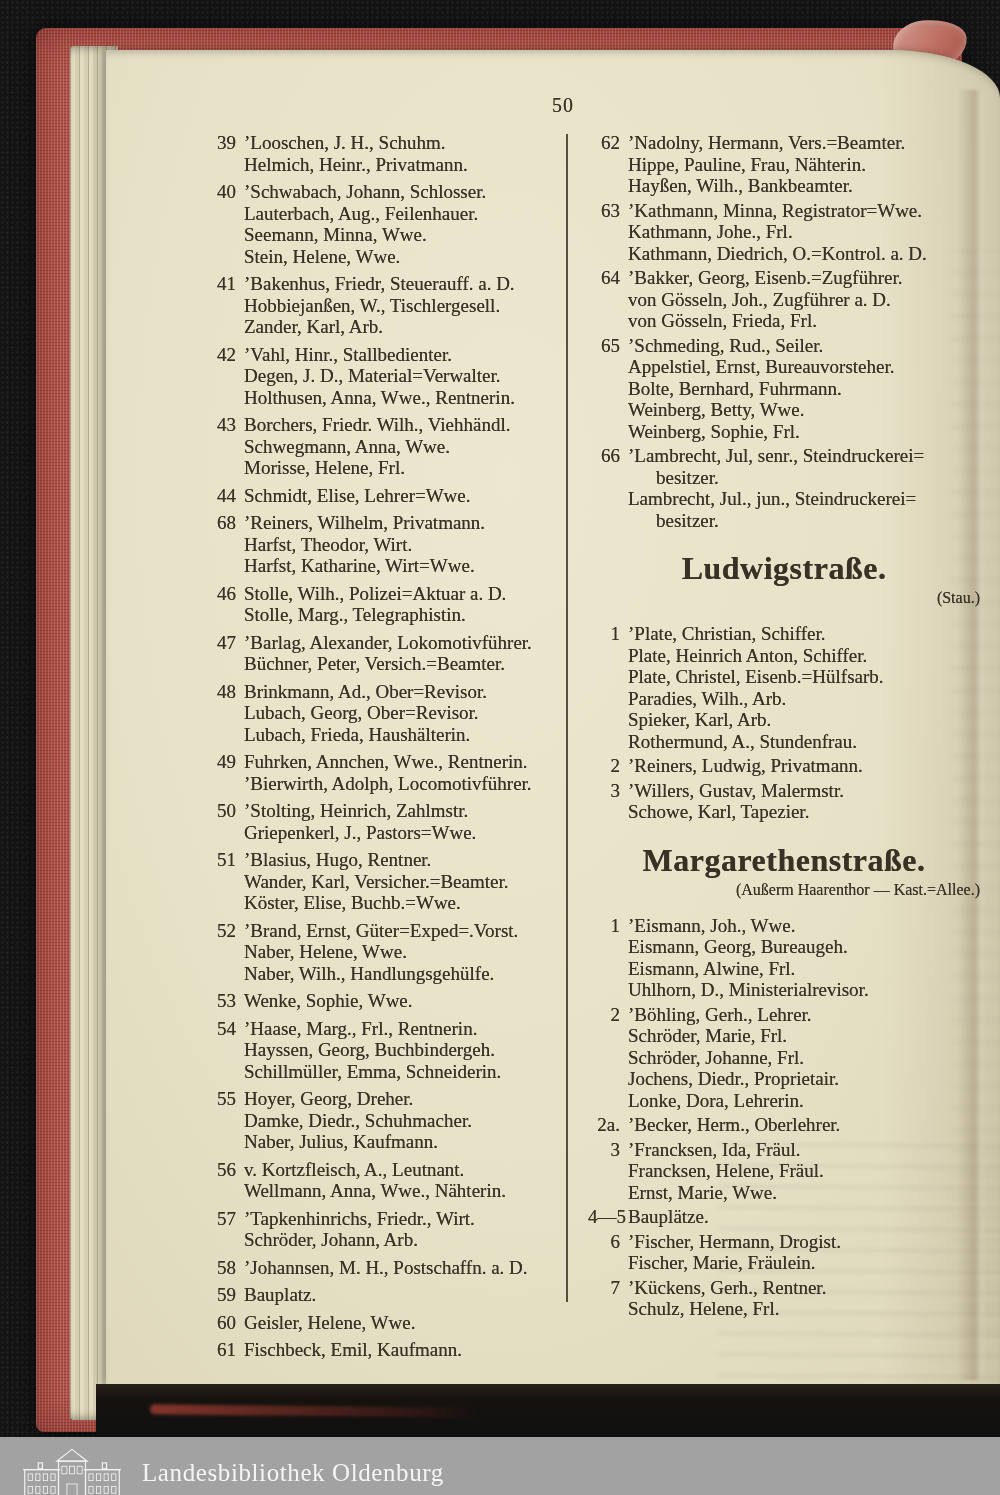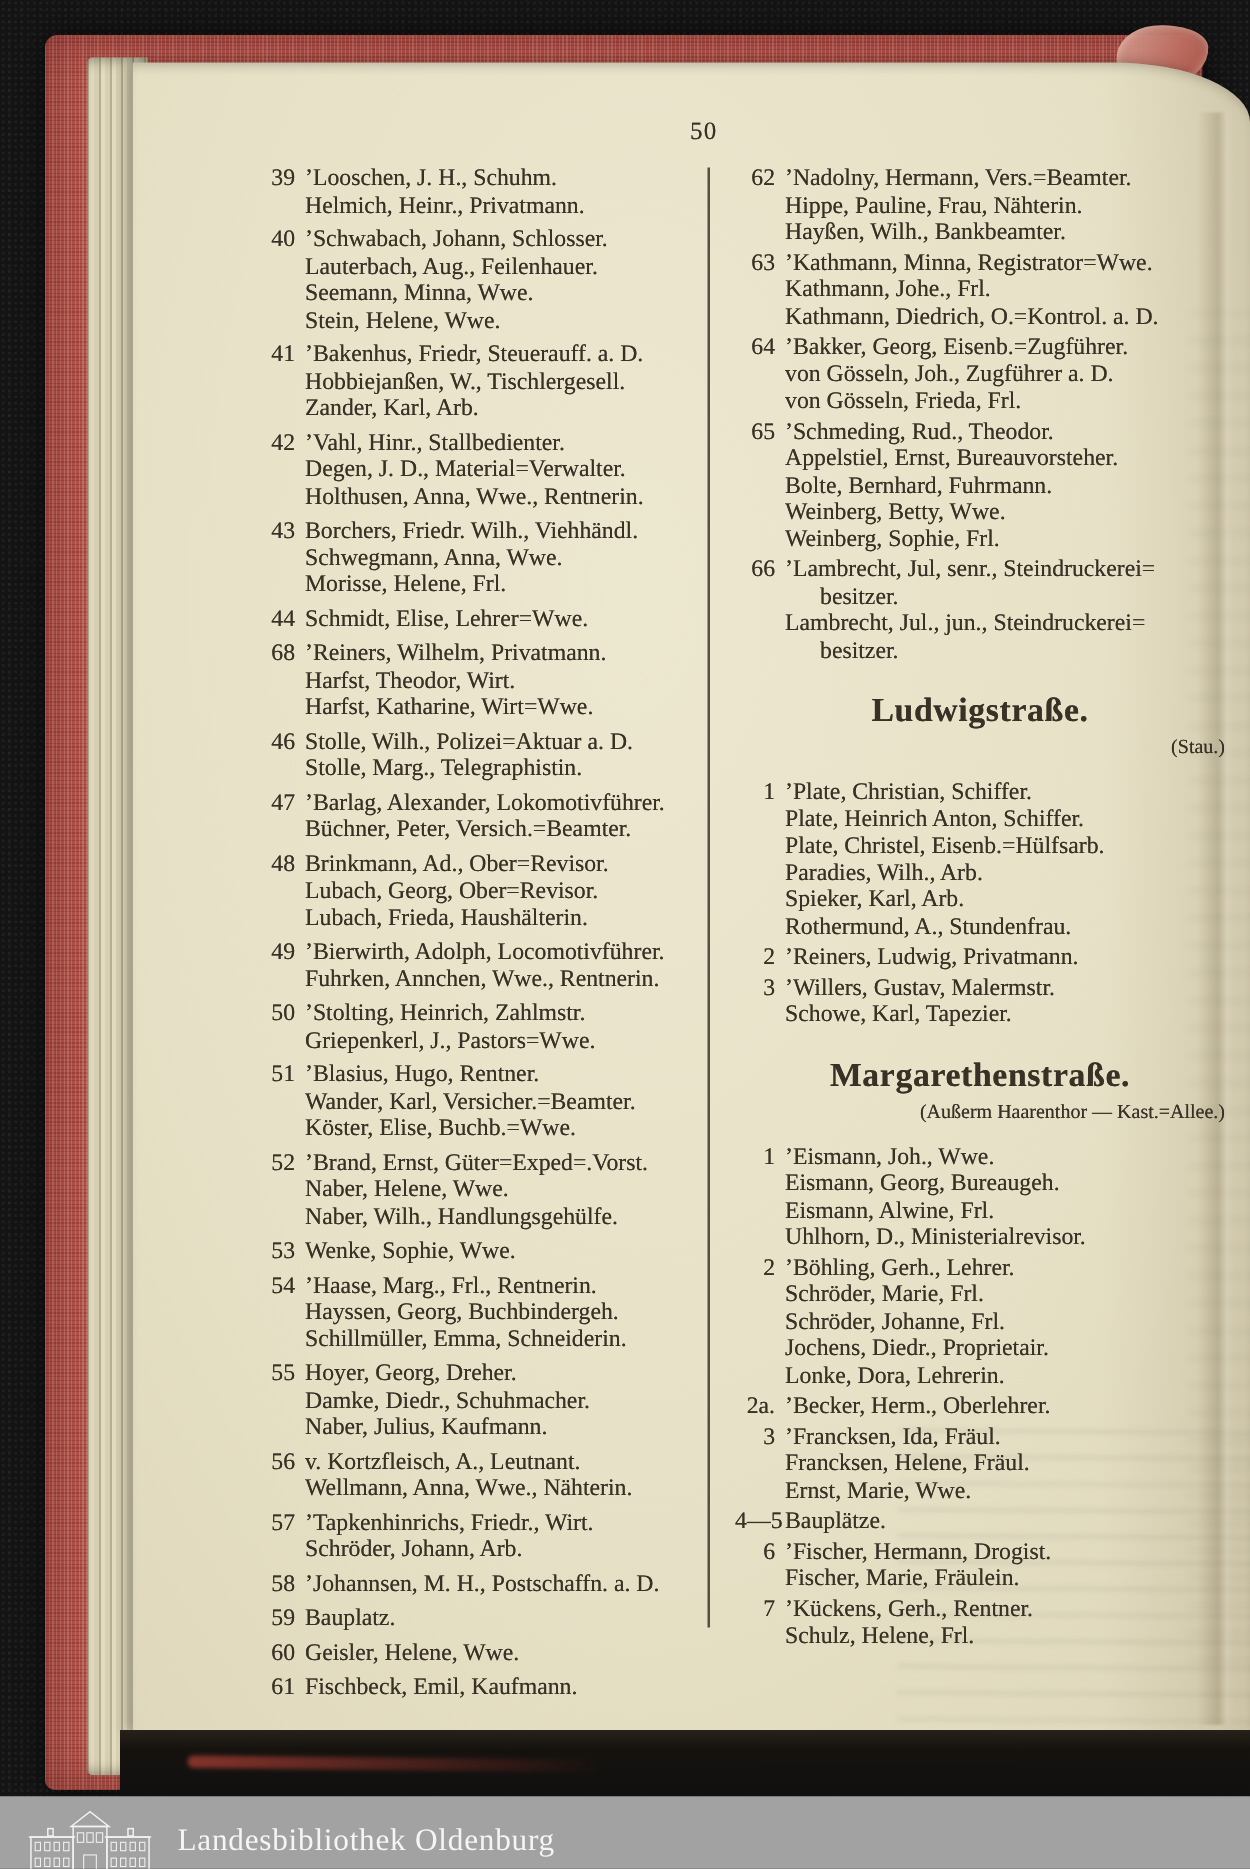--- a/index.html
+++ b/index.html
@@ -90,21 +90,21 @@
   .entry{position:relative;padding-left:40px;}
   .col-left .entry{margin-bottom:6px;}
   .col-right .entry{margin-bottom:3px;}
   .entry .num{
     position:absolute;left:0;top:0;width:32px;text-align:right;white-space:nowrap;
   }
   .line{white-space:nowrap;}
   .line.ind2{padding-left:28px;}
   .street-title{
     margin:22px 0 4px;text-align:center;
-    font-size:27px;font-weight:bold;letter-spacing:.5px;line-height:30px;
+    font-size:32px;font-weight:bold;letter-spacing:.5px;line-height:30px;
   }
   .street-sub{text-align:right;font-size:16px;margin-bottom:14px;line-height:22px;}
   
   .footer{
     position:absolute;left:0;top:1437px;width:1000px;height:71px;
     background:#a2a2a2;display:flex;align-items:center;
   }
   .footer .logo{margin-left:20px;flex:0 0 auto;display:block;}
   .footer .label{
     margin-left:18px;color:#f5f5f5;font-size:25px;letter-spacing:.6px;
@@ -179,22 +179,22 @@
         <div class="line">Büchner, Peter, Versich.=Beamter.</div>
       </div>
       <div class="entry">
         <span class="num">48</span>
         <div class="line">Brinkmann, Ad., Ober=Revisor.</div>
         <div class="line">Lubach, Georg, Ober=Revisor.</div>
         <div class="line">Lubach, Frieda, Haushälterin.</div>
       </div>
       <div class="entry">
         <span class="num">49</span>
+        <div class="line">Fuhrken, Annchen, Wwe., Rentnerin.</div>
         <div class="line">’Bierwirth, Adolph, Locomotivführer.</div>
-        <div class="line">Fuhrken, Annchen, Wwe., Rentnerin.</div>
       </div>
       <div class="entry">
         <span class="num">50</span>
         <div class="line">’Stolting, Heinrich, Zahlmstr.</div>
         <div class="line">Griepenkerl, J., Pastors=Wwe.</div>
       </div>
       <div class="entry">
         <span class="num">51</span>
         <div class="line">’Blasius, Hugo, Rentner.</div>
         <div class="line">Wander, Karl, Versicher.=Beamter.</div>
@@ -263,21 +263,21 @@
         <div class="line">Kathmann, Diedrich, O.=Kontrol. a. D.</div>
       </div>
       <div class="entry">
         <span class="num">64</span>
         <div class="line">’Bakker, Georg, Eisenb.=Zugführer.</div>
         <div class="line">von Gösseln, Joh., Zugführer a. D.</div>
         <div class="line">von Gösseln, Frieda, Frl.</div>
       </div>
       <div class="entry">
         <span class="num">65</span>
-        <div class="line">’Schmeding, Rud., Theodor.</div>
+        <div class="line">’Schmeding, Rud., Seiler.</div>
         <div class="line">Appelstiel, Ernst, Bureauvorsteher.</div>
         <div class="line">Bolte, Bernhard, Fuhrmann.</div>
         <div class="line">Weinberg, Betty, Wwe.</div>
         <div class="line">Weinberg, Sophie, Frl.</div>
       </div>
       <div class="entry">
         <span class="num">66</span>
         <div class="line">’Lambrecht, Jul, senr., Steindruckerei=</div>
         <div class="line ind2">besitzer.</div>
         <div class="line">Lambrecht, Jul., jun., Steindruckerei=</div>

